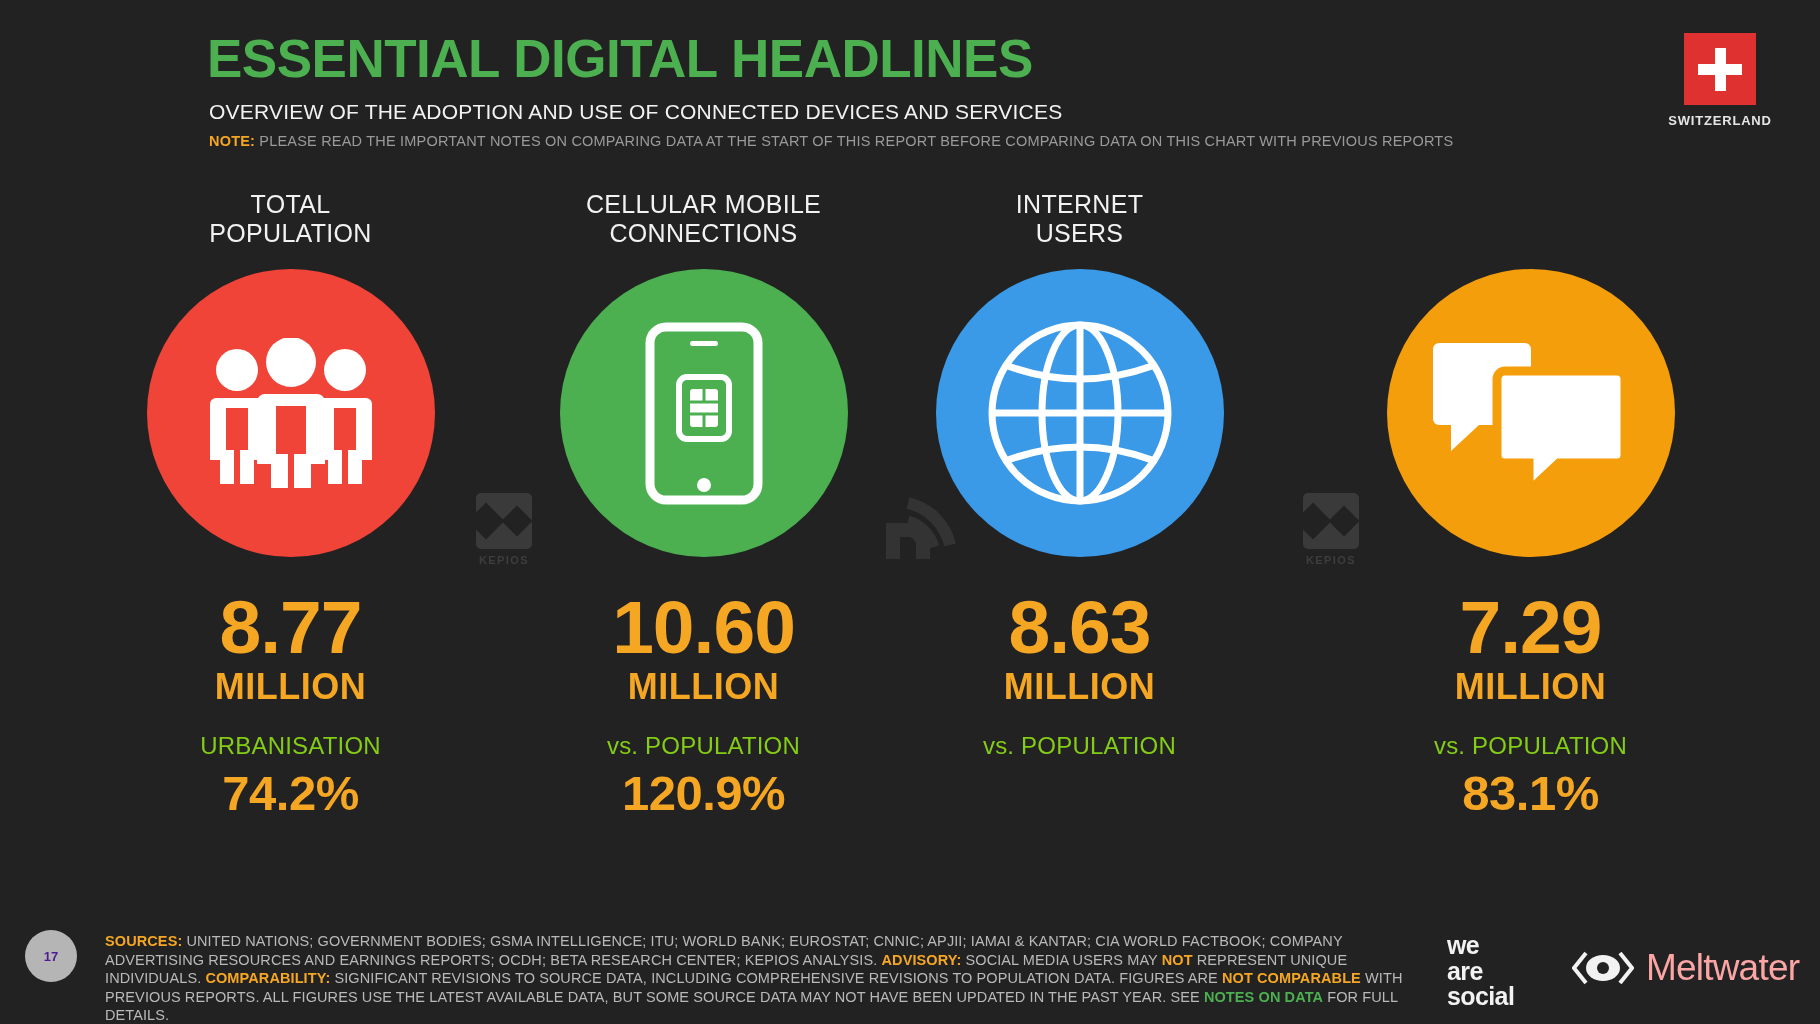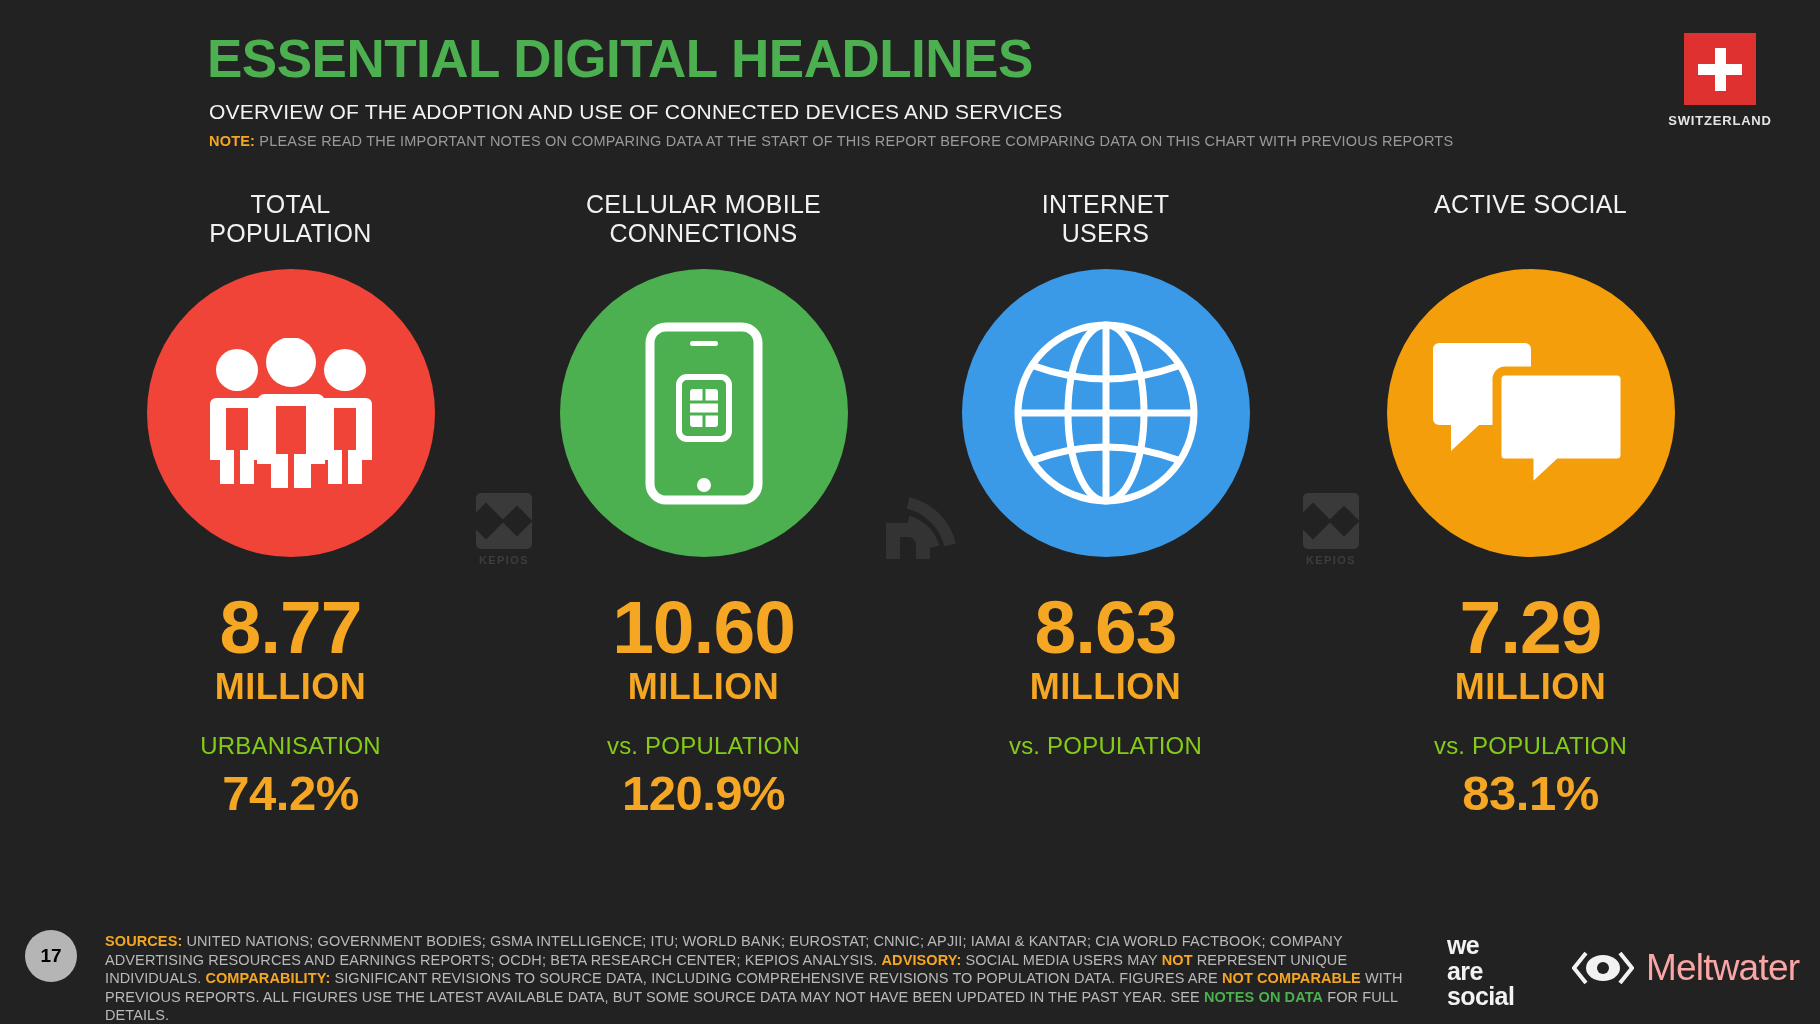--- a/index.html
+++ b/index.html
@@ -56,21 +56,21 @@
     color:#e5e5e5; letter-spacing:0.8px;
   }
 
   
   .cols { position:absolute; left:0; top:190px; width:1820px; height:700px; }
   .col {
     position:absolute; top:0; width:455px; text-align:center;
   }
   .col-0 { left:63px; }
   .col-1 { left:476px; }
-  .col-2 { left:878px; }
+  .col-2 { left:852px; }
   .col-3 { left:1303px; }
 
   .col .head {
     font-size:25px; line-height:29px;
     color:#f2f2f2; letter-spacing:0.3px;
     height:62px;
   }
   .circle {
     width:288px; height:288px; border-radius:50%;
     margin:17px auto 0 auto;
@@ -118,22 +118,22 @@
     margin-top:5px; font-size:11px; font-weight:bold;
     color:#3d3d3d; letter-spacing:1.4px;
   }
   .wm-datarep { width:80px; height:72px; }
 
   
   .footer { position:absolute; left:0; top:905px; width:1820px; height:119px; }
   .pagecircle {
     position:absolute; left:25px; top:25px;
     width:52px; height:52px; border-radius:50%;
-    background:#b5b5b5; color:#000000;
-    font-size:19px; font-weight:bold;
+    background:#b5b5b5; color:#4c1d95;
+    font-size:13px; font-weight:bold;
     display:flex; align-items:center; justify-content:center;
   }
   .sources {
     position:absolute; left:105px; top:27px; width:1320px;
     font-size:14.5px; line-height:18.6px;
     color:#b9b9b9; letter-spacing:0.1px;
   }
   .sources .k { color:#F5A623; font-weight:bold; }
   .sources .hl { color:#F5A623; font-weight:bold; }
   .sources .gr { color:#4CAF50; font-weight:bold; }
@@ -244,21 +244,20 @@
         </g>
       </svg>
     </div>
     <div class="big-num">8.63</div>
     <div class="unit">MILLION</div>
     <div class="sub-label">vs. POPULATION</div>
   </div>
 
   <div class="col col-3">
     <div class="head">
-      <div>ACTIVE SOCIAL</div>
     </div>
     <div class="circle" style="background:#F59E0B">
       <svg width="200" height="160" viewBox="0 0 200 160">
         <path d="M8 10 h86 a6 6 0 0 1 6 6 v70 a6 6 0 0 1 -6 6 h-46 l-28 26 v-26 h-12 a6 6 0 0 1 -6 -6 v-70 a6 6 0 0 1 6 -6z" fill="#fff"></path>
         <path d="M74 38 h112 a8 8 0 0 1 8 8 v76 a8 8 0 0 1 -8 8 h-58 l-30 28 v-28 h-24 a8 8 0 0 1 -8 -8 v-76 a8 8 0 0 1 8 -8z" fill="#fff" stroke="#F59E0B" stroke-width="9"></path>
       </svg>
     </div>
     <div class="big-num">7.29</div>
     <div class="unit">MILLION</div>
     <div class="sub-label">vs. POPULATION</div>

